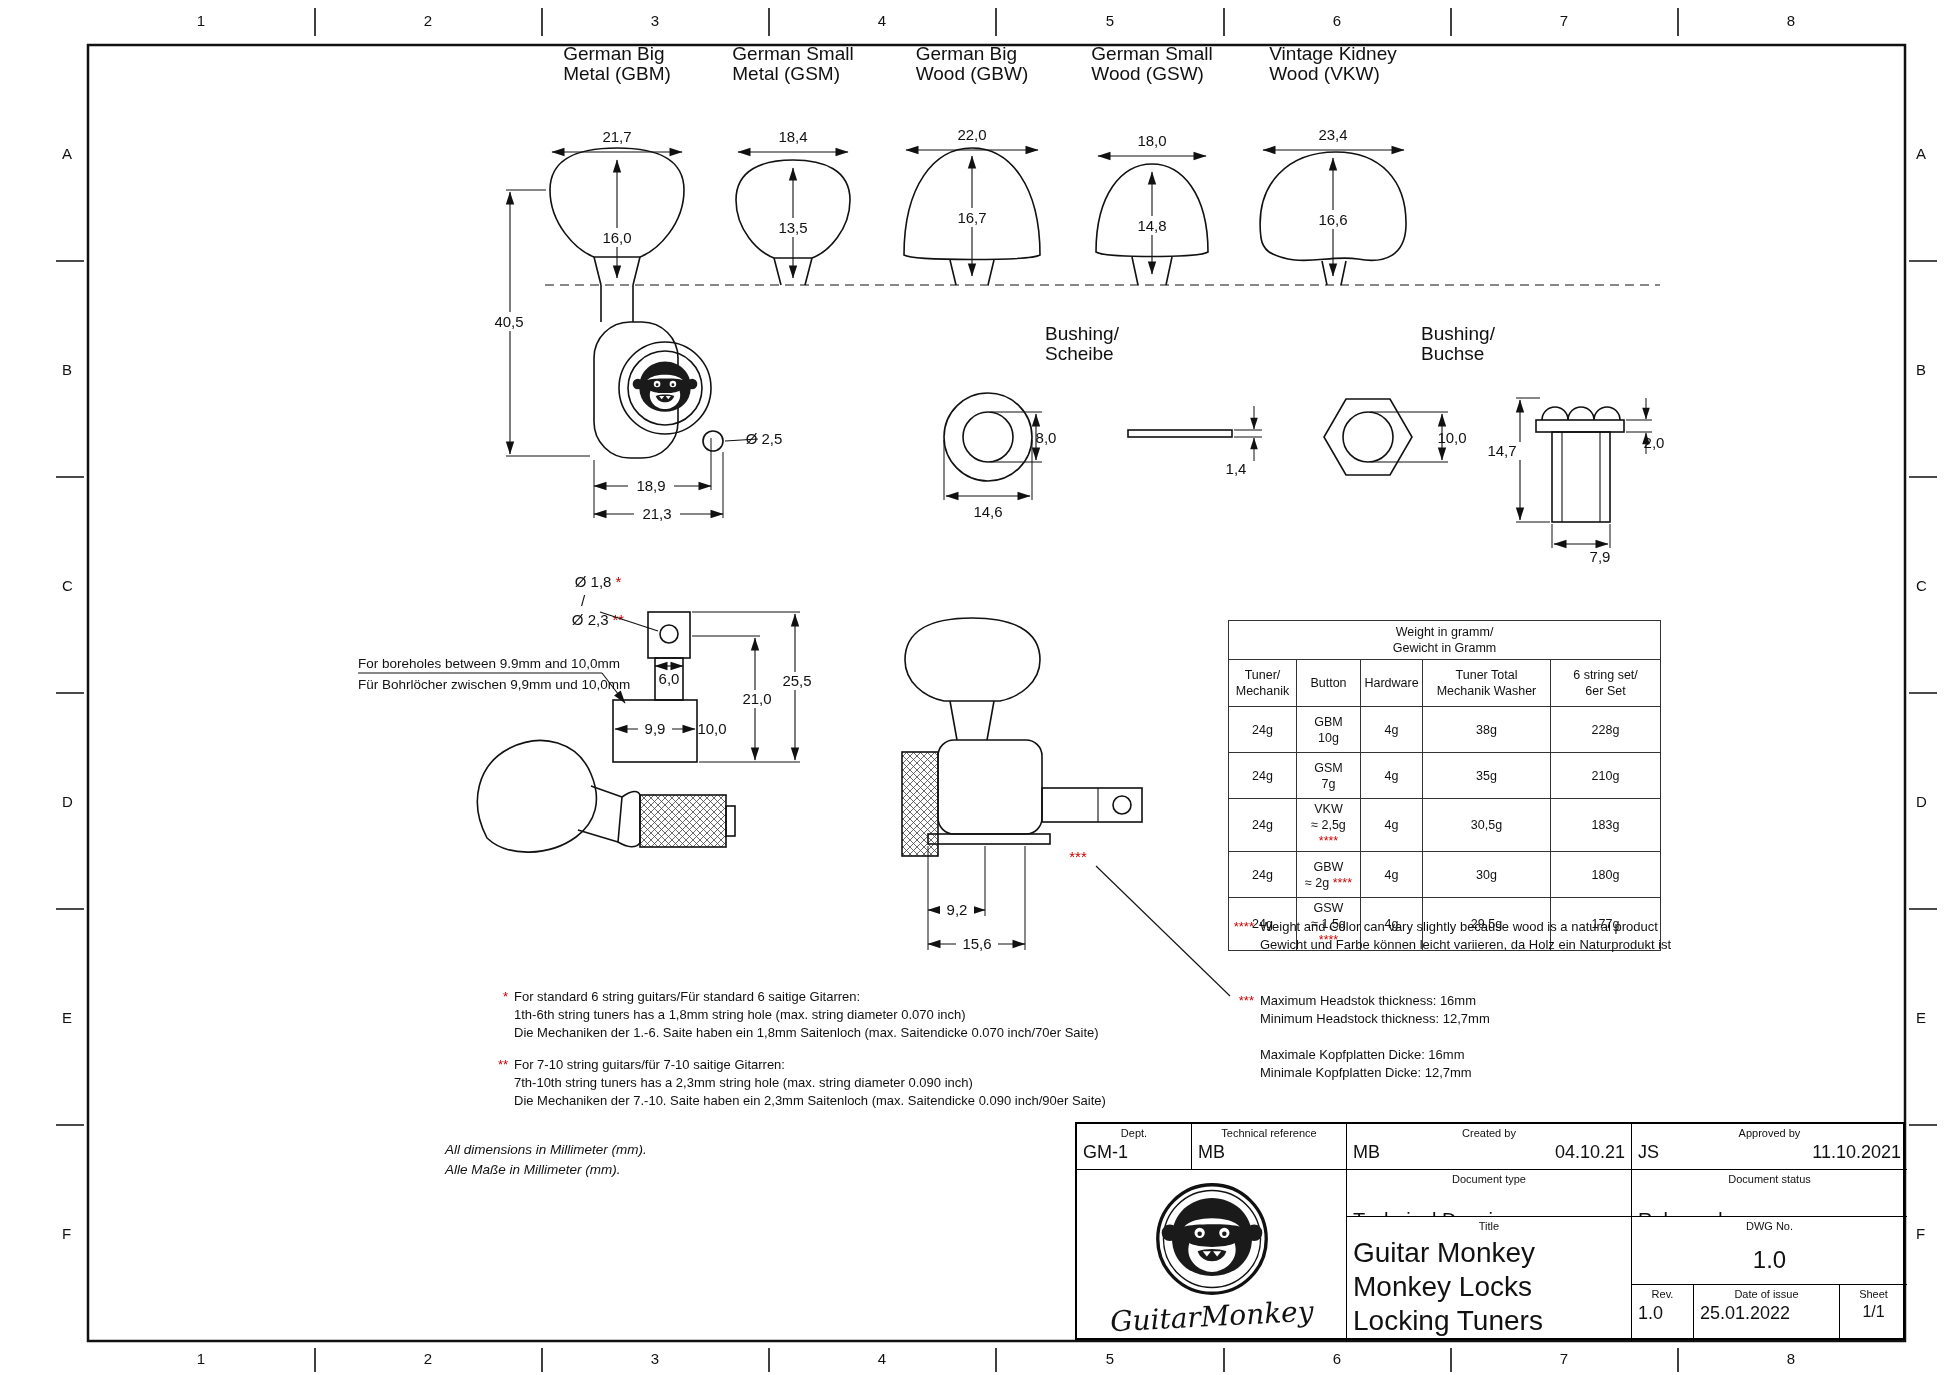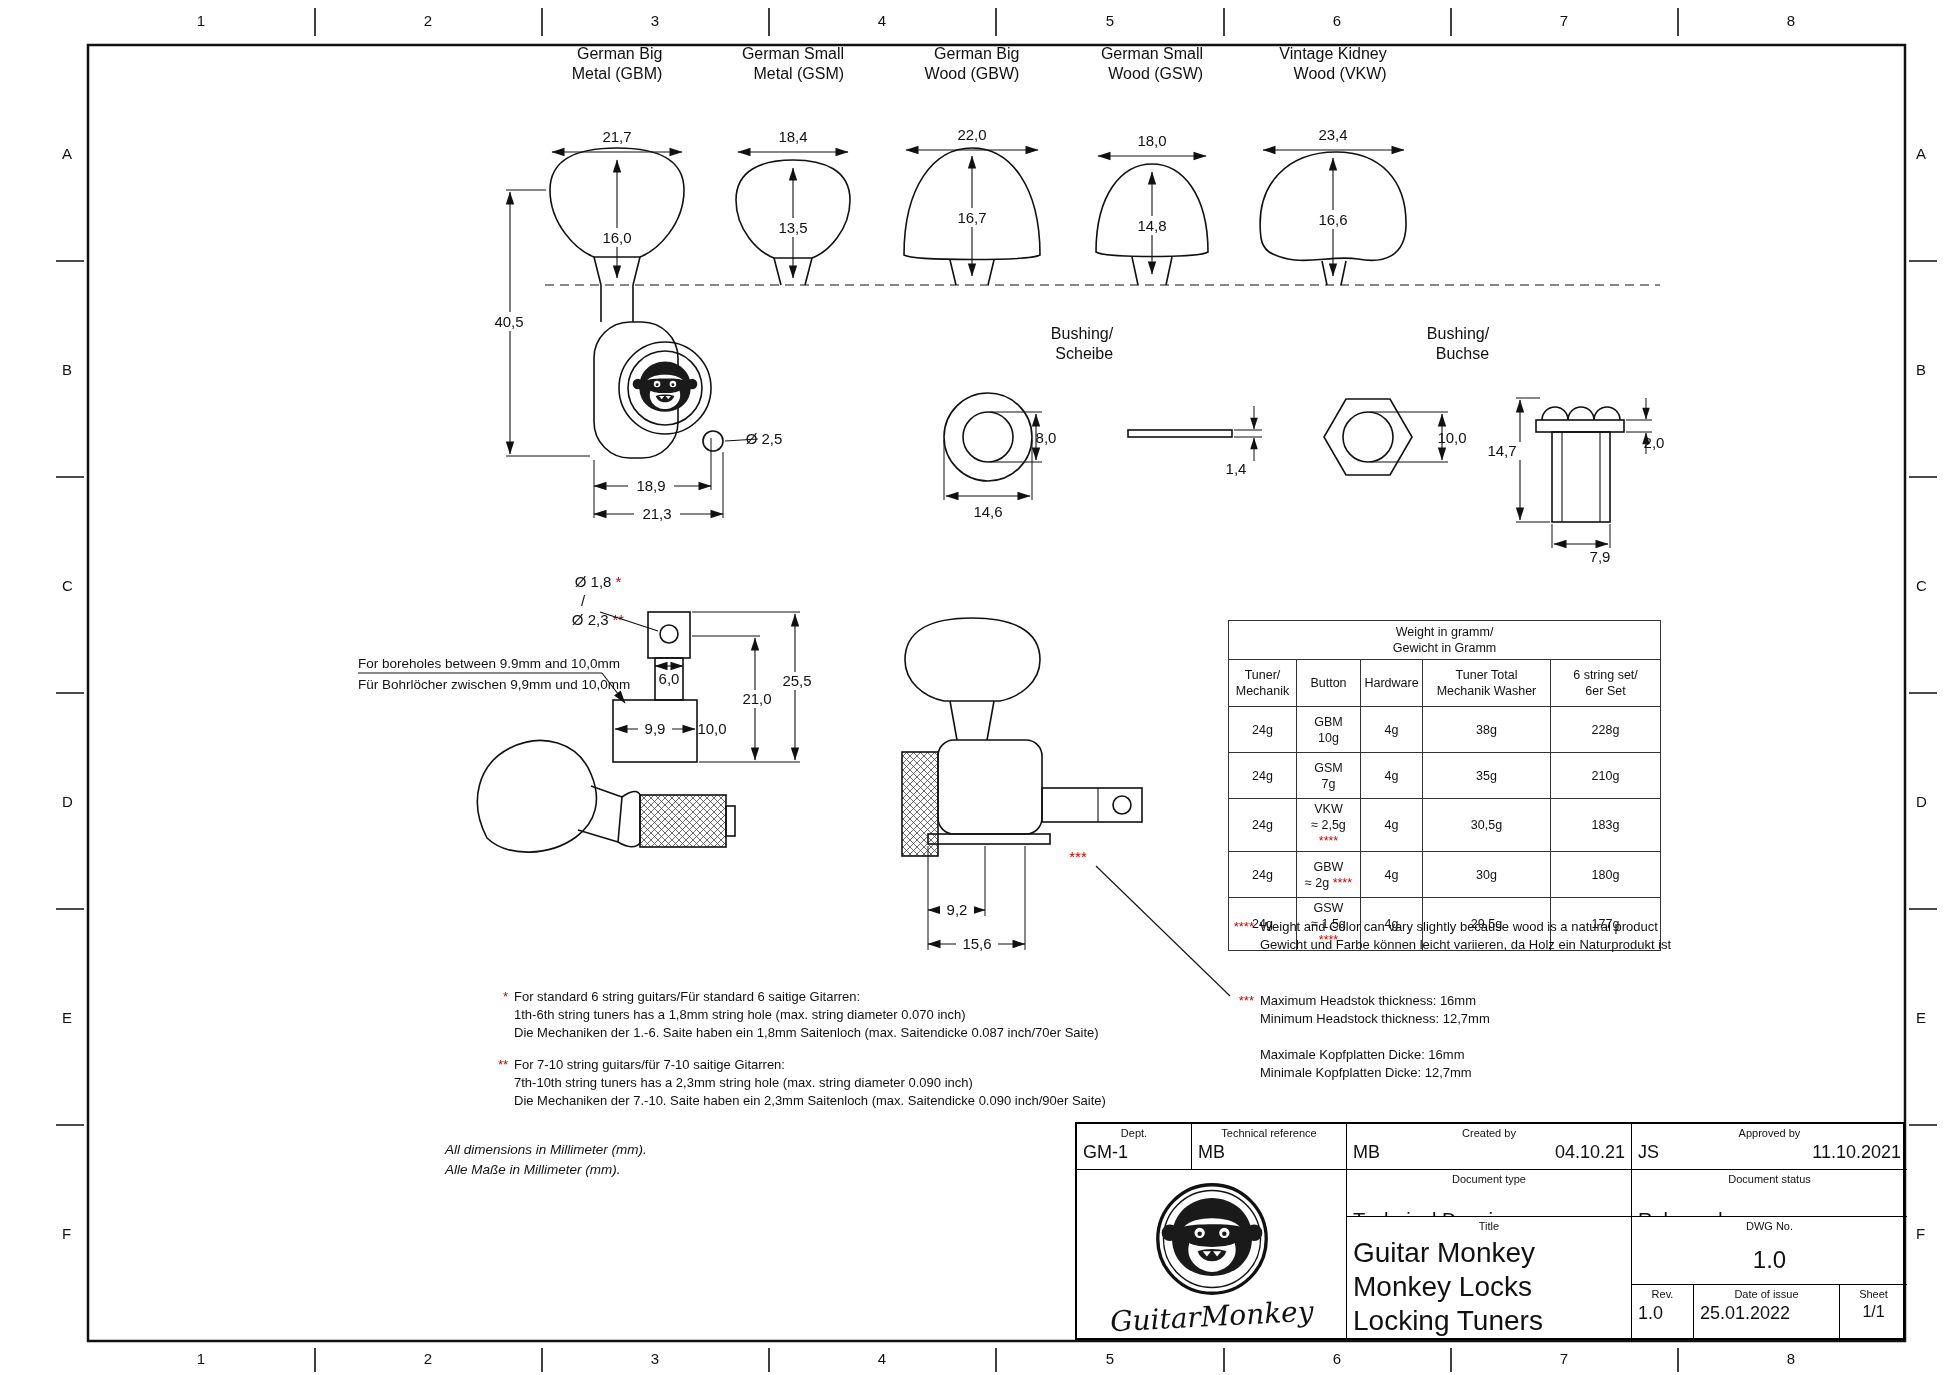--- a/index.html
+++ b/index.html
@@ -20,22 +20,22 @@
   .dt    { font:15px "Liberation Sans", sans-serif; fill:#111; text-anchor:middle; }
   .nt    { font:13.5px "Liberation Sans", sans-serif; fill:#111; text-anchor:start; }
   .rk    { fill:#cc0000; color:#cc0000; }
 
   
   .gl  { position:absolute; font-size:15px; }
   .glh { transform:translateX(-50%); }
   .glv { transform:translateY(-50%); }
 
   
-  .coltitle { position:absolute; transform:translateX(-50%); text-align:right;
-              font-size:16px; line-height:20px; white-space:nowrap; }
+  .coltitle { position:absolute; transform:translateX(-50%); text-align:left;
+              font-size:19px; line-height:20px; white-space:nowrap; }
 
   
   .wtable-wrap { position:absolute; left:1228px; top:620px; }
   .wtable { border-collapse:collapse; table-layout:fixed; width:432px; background:#fff;
             font-size:12.5px; line-height:16px; text-align:center; color:#111; }
   .wtable td { border:1.2px solid #333; padding:2px 3px; }
   .wtable .ttl  { height:34px; }
   .wtable .hdr td { height:42px; }
   .wtable .data td { height:41px; }
 
@@ -456,21 +456,21 @@
       <div>Maximale Kopfplatten Dicke: 16mm</div>
       <div>Minimale Kopfplatten Dicke: 12,7mm</div>
     </div>
   </div>
 
   <div class="fnote" style="left:482px;top:988px">
     <span class="rk fnmark">*</span>
     <div>
       <div>For standard 6 string guitars/Für standard 6 saitige Gitarren:</div>
       <div>1th-6th string tuners has a 1,8mm string hole (max. string diameter 0.070 inch)</div>
-      <div>Die Mechaniken der 1.-6. Saite haben ein 1,8mm Saitenloch (max. Saitendicke 0.087 inch/70er Saite)</div>
+      <div>Die Mechaniken der 1.-6. Saite haben ein 1,8mm Saitenloch (max. Saitendicke 0.070 inch/70er Saite)</div>
     </div>
   </div>
 
   <div class="fnote" style="left:482px;top:1056px">
     <span class="rk fnmark">**</span>
     <div>
       <div>For 7-10 string guitars/für 7-10 saitige Gitarren:</div>
       <div>7th-10th string tuners has a 2,3mm string hole (max. string diameter 0.090 inch)</div>
       <div>Die Mechaniken der 7.-10. Saite haben ein 2,3mm Saitenloch (max. Saitendicke 0.090 inch/90er Saite)</div>
     </div>

